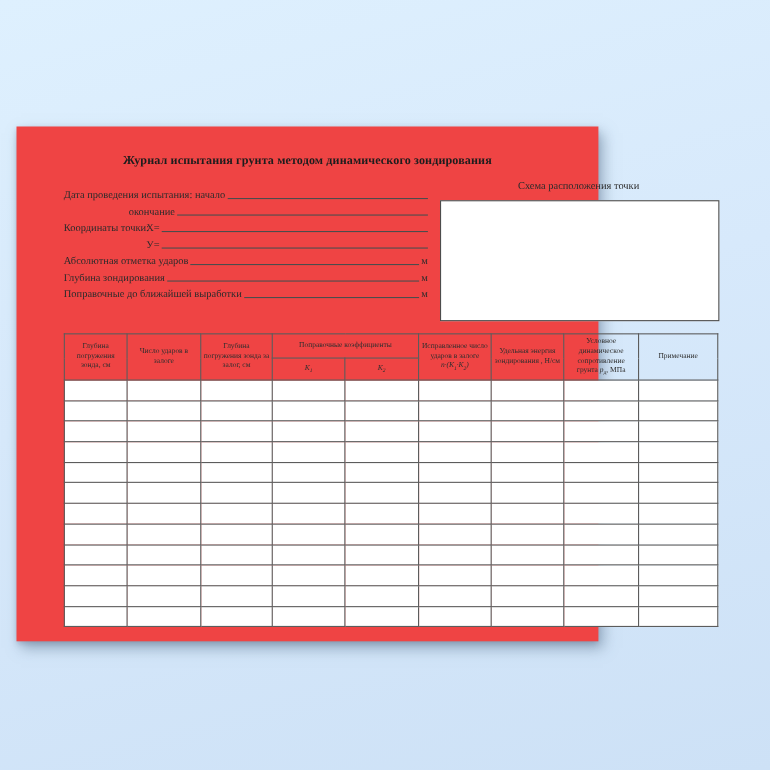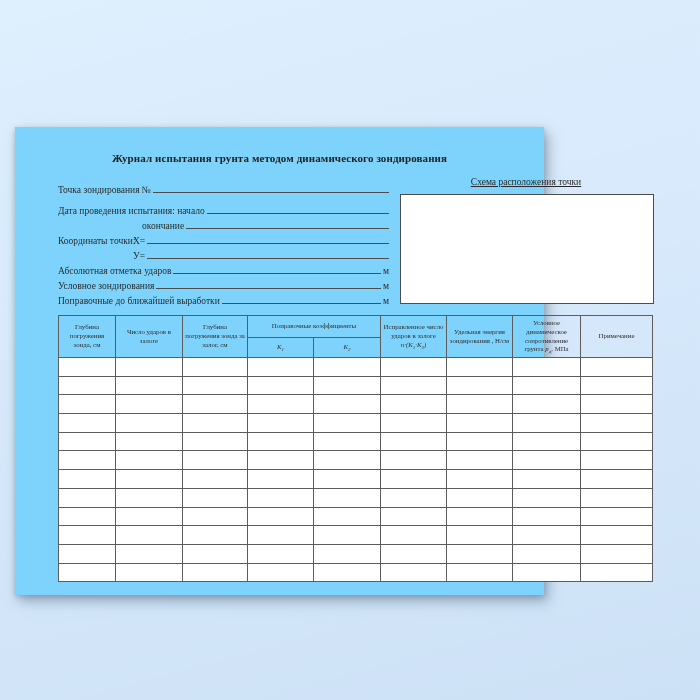--- a/index.html
+++ b/index.html
@@ -3,38 +3,38 @@
 <meta charset="utf-8">
 <style>
   html,body{margin:0;padding:0;}
   body{
     width:700px;height:700px;position:relative;overflow:hidden;
     background:linear-gradient(165deg,#def0fe 0%,#d7e9fb 45%,#cde1f6 100%);
     font-family:"Liberation Serif","DejaVu Serif",serif;
     color:#262626;
   }
   .page{
-    position:absolute;left:15px;top:127px;width:529px;height:468px;
-    background:#7dd3fc;
+    position:absolute;left:15px;top:115px;width:529px;height:468px;
+    background:#ef4444;
     box-shadow:4px 6px 12px rgba(92,116,142,0.55), 0 2px 5px rgba(92,116,142,0.35);
   }
   .title{
     position:absolute;top:25px;left:0;right:0;text-align:center;
     font-weight:bold;font-size:11px;letter-spacing:0.1px;color:#1d1d1d;
   }
   .fields{position:absolute;left:43px;top:53px;width:331px;}
   .frow{display:flex;align-items:flex-end;height:15px;font-size:9.5px;color:#2b2b2b;}
   .frow.gap{margin-bottom:6px;}
   .lbl{white-space:pre;}
   .line{flex:1;border-bottom:1px solid #4c4c4c;margin:0 0 2px 2px;}
   .sfx{margin-left:2px;}
   .coordlbl{display:inline-block;width:75px;white-space:pre;}
-  .ind-end{margin-left:84px;}
+  .ind-end{margin-left:59px;}
   .ind-y{margin-left:75px;}
-  .schema-label{position:absolute;left:385px;top:50px;width:252px;text-align:center;font-size:9.5px;color:#2b2b2b;text-decoration:underline;}
+  .schema-label{position:absolute;left:385px;top:50px;width:252px;text-align:center;font-size:9.5px;color:#2b2b2b;}
   .schema-box{position:absolute;left:385px;top:67px;width:252px;height:108px;border:1px solid #4c4c4c;background:#fff;}
   table.jtable{
     position:absolute;left:43px;top:188px;width:594px;
     border-collapse:collapse;table-layout:fixed;
     border:1.5px solid #3e3e3e;
   }
   .jtable th,.jtable td{border:1px solid #5c5c5c;padding:0;}
   .jtable thead th{
     font-weight:normal;text-align:center;vertical-align:middle;
     font-size:6.8px;line-height:1.32;padding:1px 2px;color:#2e2e2e;
@@ -48,24 +48,20 @@
   .jtable tbody td{height:17.7px;background:#fff;}
 </style>
 </head>
 <body>
 
 <div class="page">
 
   <div class="title">Журнал испытания грунта методом динамического зондирования</div>
 
   <div class="fields">
-    <div class="frow gap">
-      <span class="lbl">Точка зондирования №</span>
-      <span class="line"></span>
-    </div>
     <div class="frow">
       <span class="lbl">Дата проведения испытания: начало</span>
       <span class="line"></span>
     </div>
     <div class="frow">
       <span class="lbl ind-end">окончание</span>
       <span class="line"></span>
     </div>
     <div class="frow">
       <span class="lbl coordlbl">Координаты точки:</span>
@@ -75,21 +71,21 @@
     <div class="frow">
       <span class="lbl ind-y">У=</span>
       <span class="line"></span>
     </div>
     <div class="frow">
       <span class="lbl">Абсолютная отметка ударов</span>
       <span class="line"></span>
       <span class="sfx">м</span>
     </div>
     <div class="frow">
-      <span class="lbl">Условное зондирования</span>
+      <span class="lbl">Глубина зондирования</span>
       <span class="line"></span>
       <span class="sfx">м</span>
     </div>
     <div class="frow">
       <span class="lbl">Поправочные до ближайшей выработки</span>
       <span class="line"></span>
       <span class="sfx">м</span>
     </div>
   </div>
 

